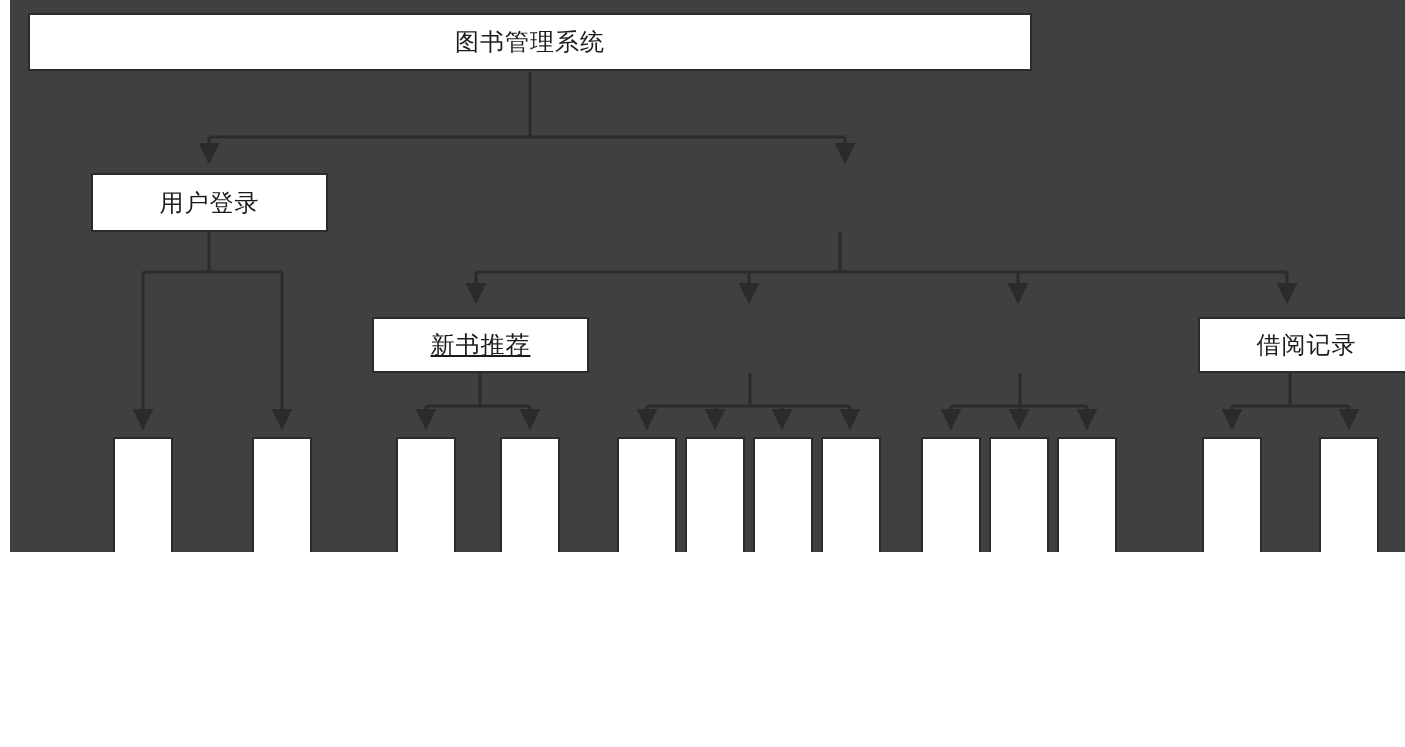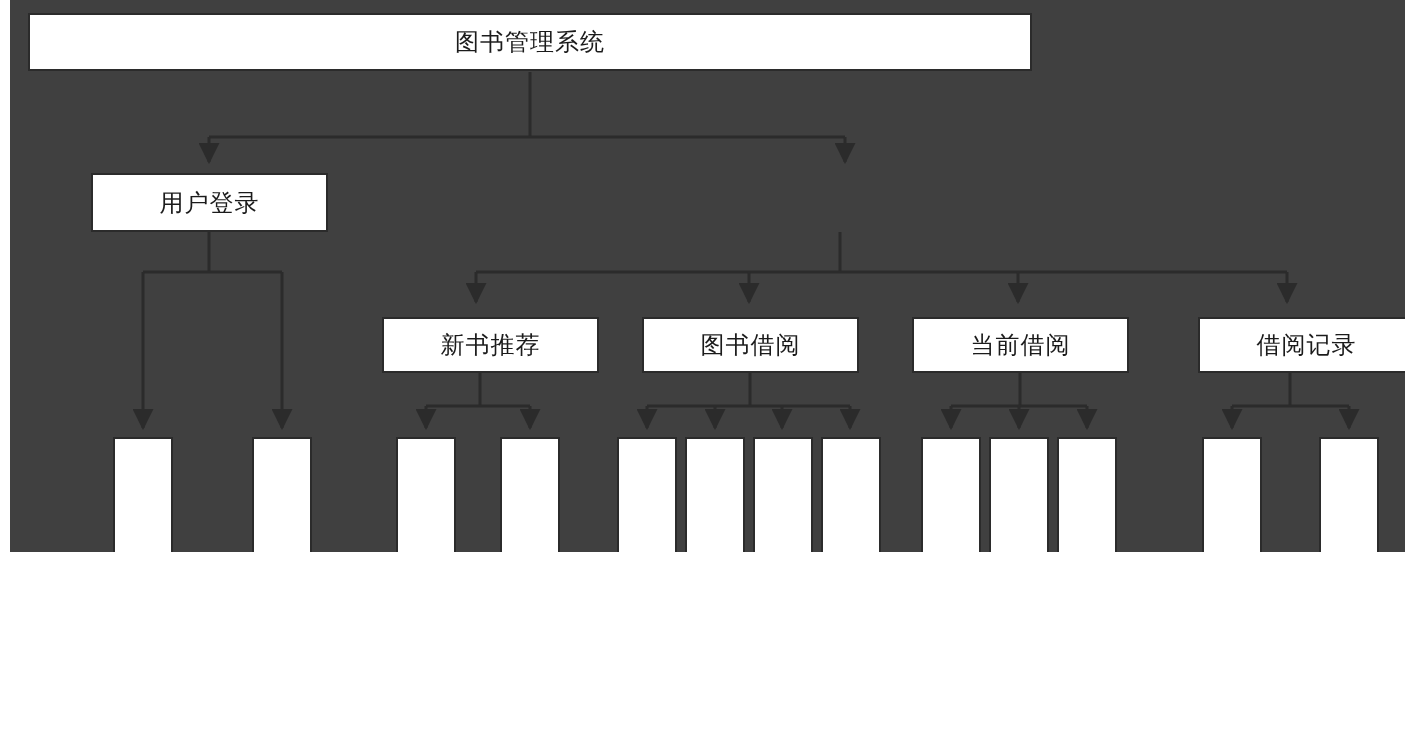--- a/index.html
+++ b/index.html
@@ -119,28 +119,22 @@
   </svg>
 
   <div class="node horiz" style="left:18px; top:13px; width:1004px; height:58px;">
     <span>图书管理系统</span>
   </div>
 
   <div class="node horiz" style="left:81px; top:173px; width:237px; height:59px;">
     <span>用户登录</span>
   </div>
 
-  <div class="node horiz" style="left:372px; top:317px; width:217px; height:56px;">
+  <div class="node horiz" style="left:362px; top:317px; width:217px; height:56px;text-decoration:underline;">
     <span>新书推荐</span>
-  </div>
-  <div class="node horiz" style="left:632px; top:317px; width:217px; height:56px;">
-    <span>图书借阅</span>
-  </div>
-  <div class="node horiz" style="left:902px; top:317px; width:217px; height:56px;">
-    <span>当前借阅</span>
   </div>
   <div class="node horiz" style="left:1188px; top:317px; width:217px; height:56px;">
     <span>借阅记录</span>
   </div>
 
   <div class="node vert" style="left:103px; top:437px; width:60px; height:298px;">
     <span class="vtext">用户登录</span>
   </div>
   <div class="node vert" style="left:242px; top:437px; width:60px; height:298px;">
     <span class="vtext">注销登录</span>

